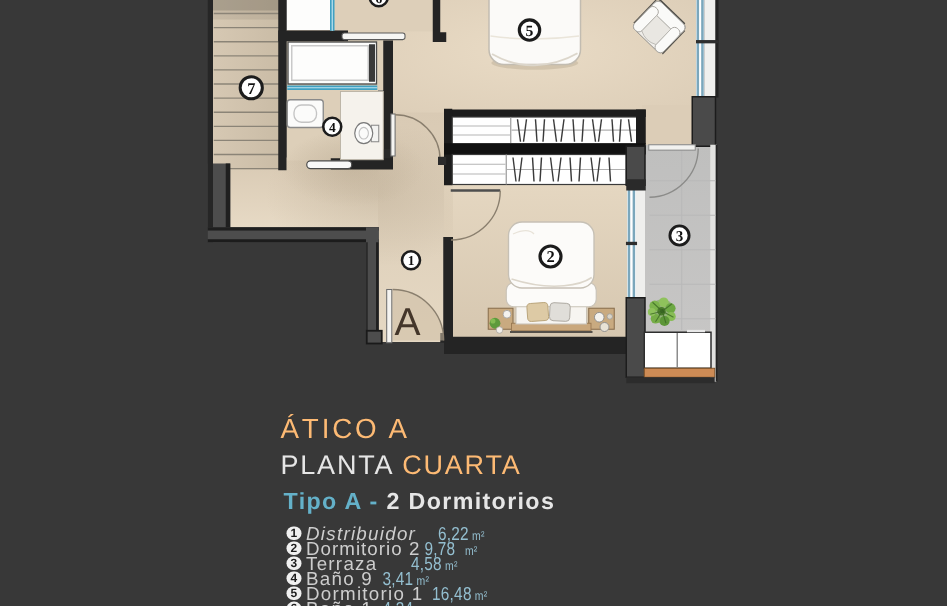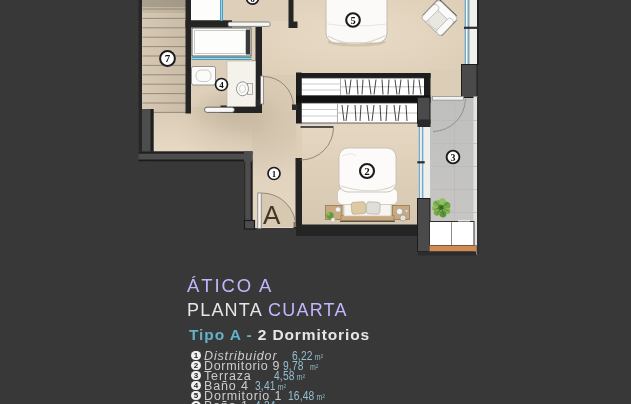--- a/index.html
+++ b/index.html
@@ -1,19 +1,19 @@
 <!DOCTYPE html>
 <html><head>
 <meta charset="utf-8">
 <style>
   html,body{margin:0;padding:0;}
   body{width:631px;height:404px;background:#383838;overflow:hidden;position:relative;
        font-family:"Liberation Sans",sans-serif;}
   .abs{position:absolute;}
-  .t-teal{color:#c4b5fd;}
+  .t-teal{color:#fdba74;}
   .t-white{color:#e6e6e6;}
 </style>
 </head>
 <body>
 
 <svg class="abs" style="left:0;top:0" width="631" height="404" viewBox="0 0 631 404">
   <defs>
     <linearGradient id="gHall" x1="0" y1="0" x2="0" y2="1">
       <stop offset="0" stop-color="#d8c9b3"></stop>
         <stop offset="1" stop-color="#e7dac5"></stop>
@@ -399,33 +399,33 @@
 <div class="abs" style="left:189px;top:350px;font-size:12.5px;color:#cdcdcd;">
 
   <div style="position:relative;height:10.05px;">
     <span style="position:absolute;left:2px;top:0.5px;width:9.8px;height:9.8px;border-radius:50%;background:#f0f0f0;color:#1d1d1d;font-size:8px;font-weight:bold;text-align:center;line-height:10.2px;">1</span>
     <span style="position:absolute;left:15px;top:-1.5px;letter-spacing:0.85px;white-space:nowrap;font-style:italic;">Distribuidor</span>
     <span style="position:absolute;left:103px;top:-1px;color:#94bfd0;font-size:12.5px;letter-spacing:0.2px;white-space:nowrap;transform:scaleX(0.82);transform-origin:0 0;display:inline-block;">6,22<span style="font-size:8.5px;"> m²</span></span>
   </div>
 
   <div style="position:relative;height:10.05px;">
     <span style="position:absolute;left:2px;top:0.5px;width:9.8px;height:9.8px;border-radius:50%;background:#f0f0f0;color:#1d1d1d;font-size:8px;font-weight:bold;text-align:center;line-height:10.2px;">2</span>
-    <span style="position:absolute;left:15px;top:-1.5px;letter-spacing:0.68px;white-space:nowrap;">Dormitorio 9</span>
+    <span style="position:absolute;left:15px;top:-1.5px;letter-spacing:0.68px;white-space:nowrap;">Dormitorio 2</span>
     <span style="position:absolute;left:94px;top:-1px;color:#94bfd0;font-size:12.5px;letter-spacing:0.2px;white-space:nowrap;transform:scaleX(0.82);transform-origin:0 0;display:inline-block;">9,78<span style="font-size:8.5px;">&nbsp;&nbsp; m²</span></span>
   </div>
 
   <div style="position:relative;height:10.05px;">
     <span style="position:absolute;left:2px;top:0.5px;width:9.8px;height:9.8px;border-radius:50%;background:#f0f0f0;color:#1d1d1d;font-size:8px;font-weight:bold;text-align:center;line-height:10.2px;">3</span>
     <span style="position:absolute;left:15px;top:-1.5px;letter-spacing:0.85px;white-space:nowrap;">Terraza</span>
     <span style="position:absolute;left:85px;top:-1px;color:#94bfd0;font-size:12.5px;letter-spacing:0.2px;white-space:nowrap;transform:scaleX(0.82);transform-origin:0 0;display:inline-block;">4,58<span style="font-size:8.5px;"> m²</span></span>
   </div>
 
   <div style="position:relative;height:10.05px;">
     <span style="position:absolute;left:2px;top:0.5px;width:9.8px;height:9.8px;border-radius:50%;background:#f0f0f0;color:#1d1d1d;font-size:8px;font-weight:bold;text-align:center;line-height:10.2px;">4</span>
-    <span style="position:absolute;left:15px;top:-1.5px;letter-spacing:0.85px;white-space:nowrap;">Baño 4</span>
+    <span style="position:absolute;left:15px;top:-1.5px;letter-spacing:0.85px;white-space:nowrap;">Baño 9</span>
     <span style="position:absolute;left:66px;top:-1px;color:#94bfd0;font-size:12.5px;letter-spacing:0.2px;white-space:nowrap;transform:scaleX(0.82);transform-origin:0 0;display:inline-block;">3,41<span style="font-size:8.5px;"> m²</span></span>
   </div>
 
   <div style="position:relative;height:10.05px;">
     <span style="position:absolute;left:2px;top:0.5px;width:9.8px;height:9.8px;border-radius:50%;background:#f0f0f0;color:#1d1d1d;font-size:8px;font-weight:bold;text-align:center;line-height:10.2px;">5</span>
     <span style="position:absolute;left:15px;top:-1.5px;letter-spacing:0.85px;white-space:nowrap;">Dormitorio 1</span>
     <span style="position:absolute;left:99px;top:-1px;color:#94bfd0;font-size:12.5px;letter-spacing:0.2px;white-space:nowrap;transform:scaleX(0.82);transform-origin:0 0;display:inline-block;">16,48<span style="font-size:8.5px;"> m²</span></span>
   </div>
 
   <div style="position:relative;height:10.05px;">

